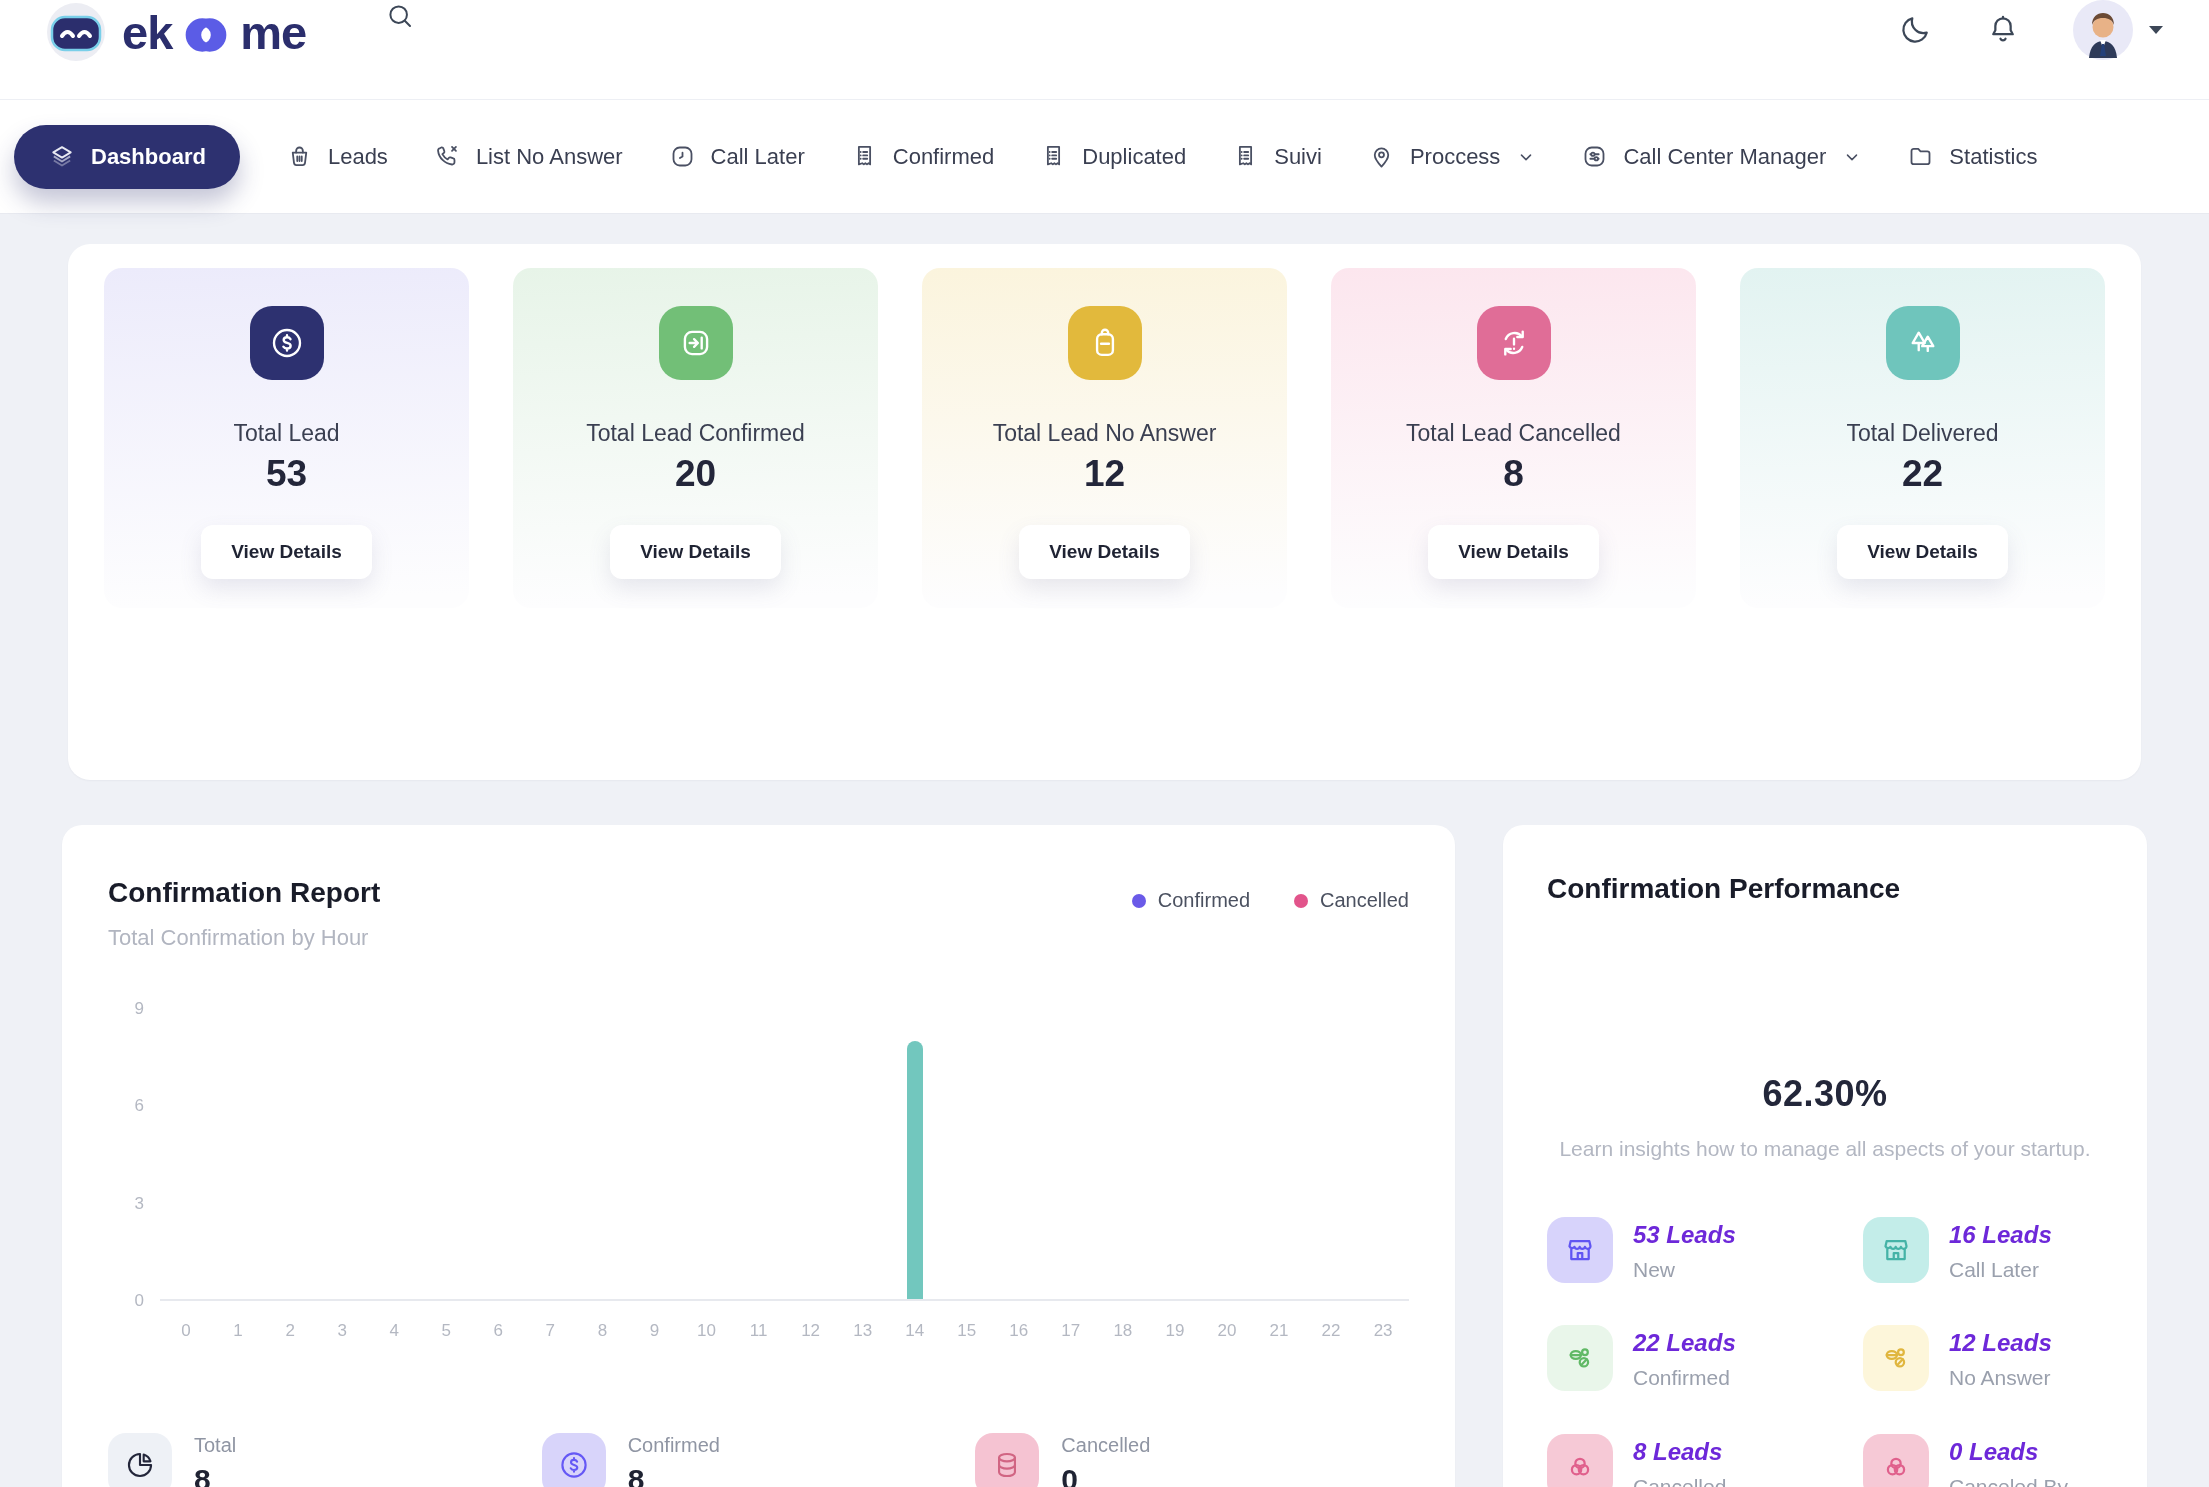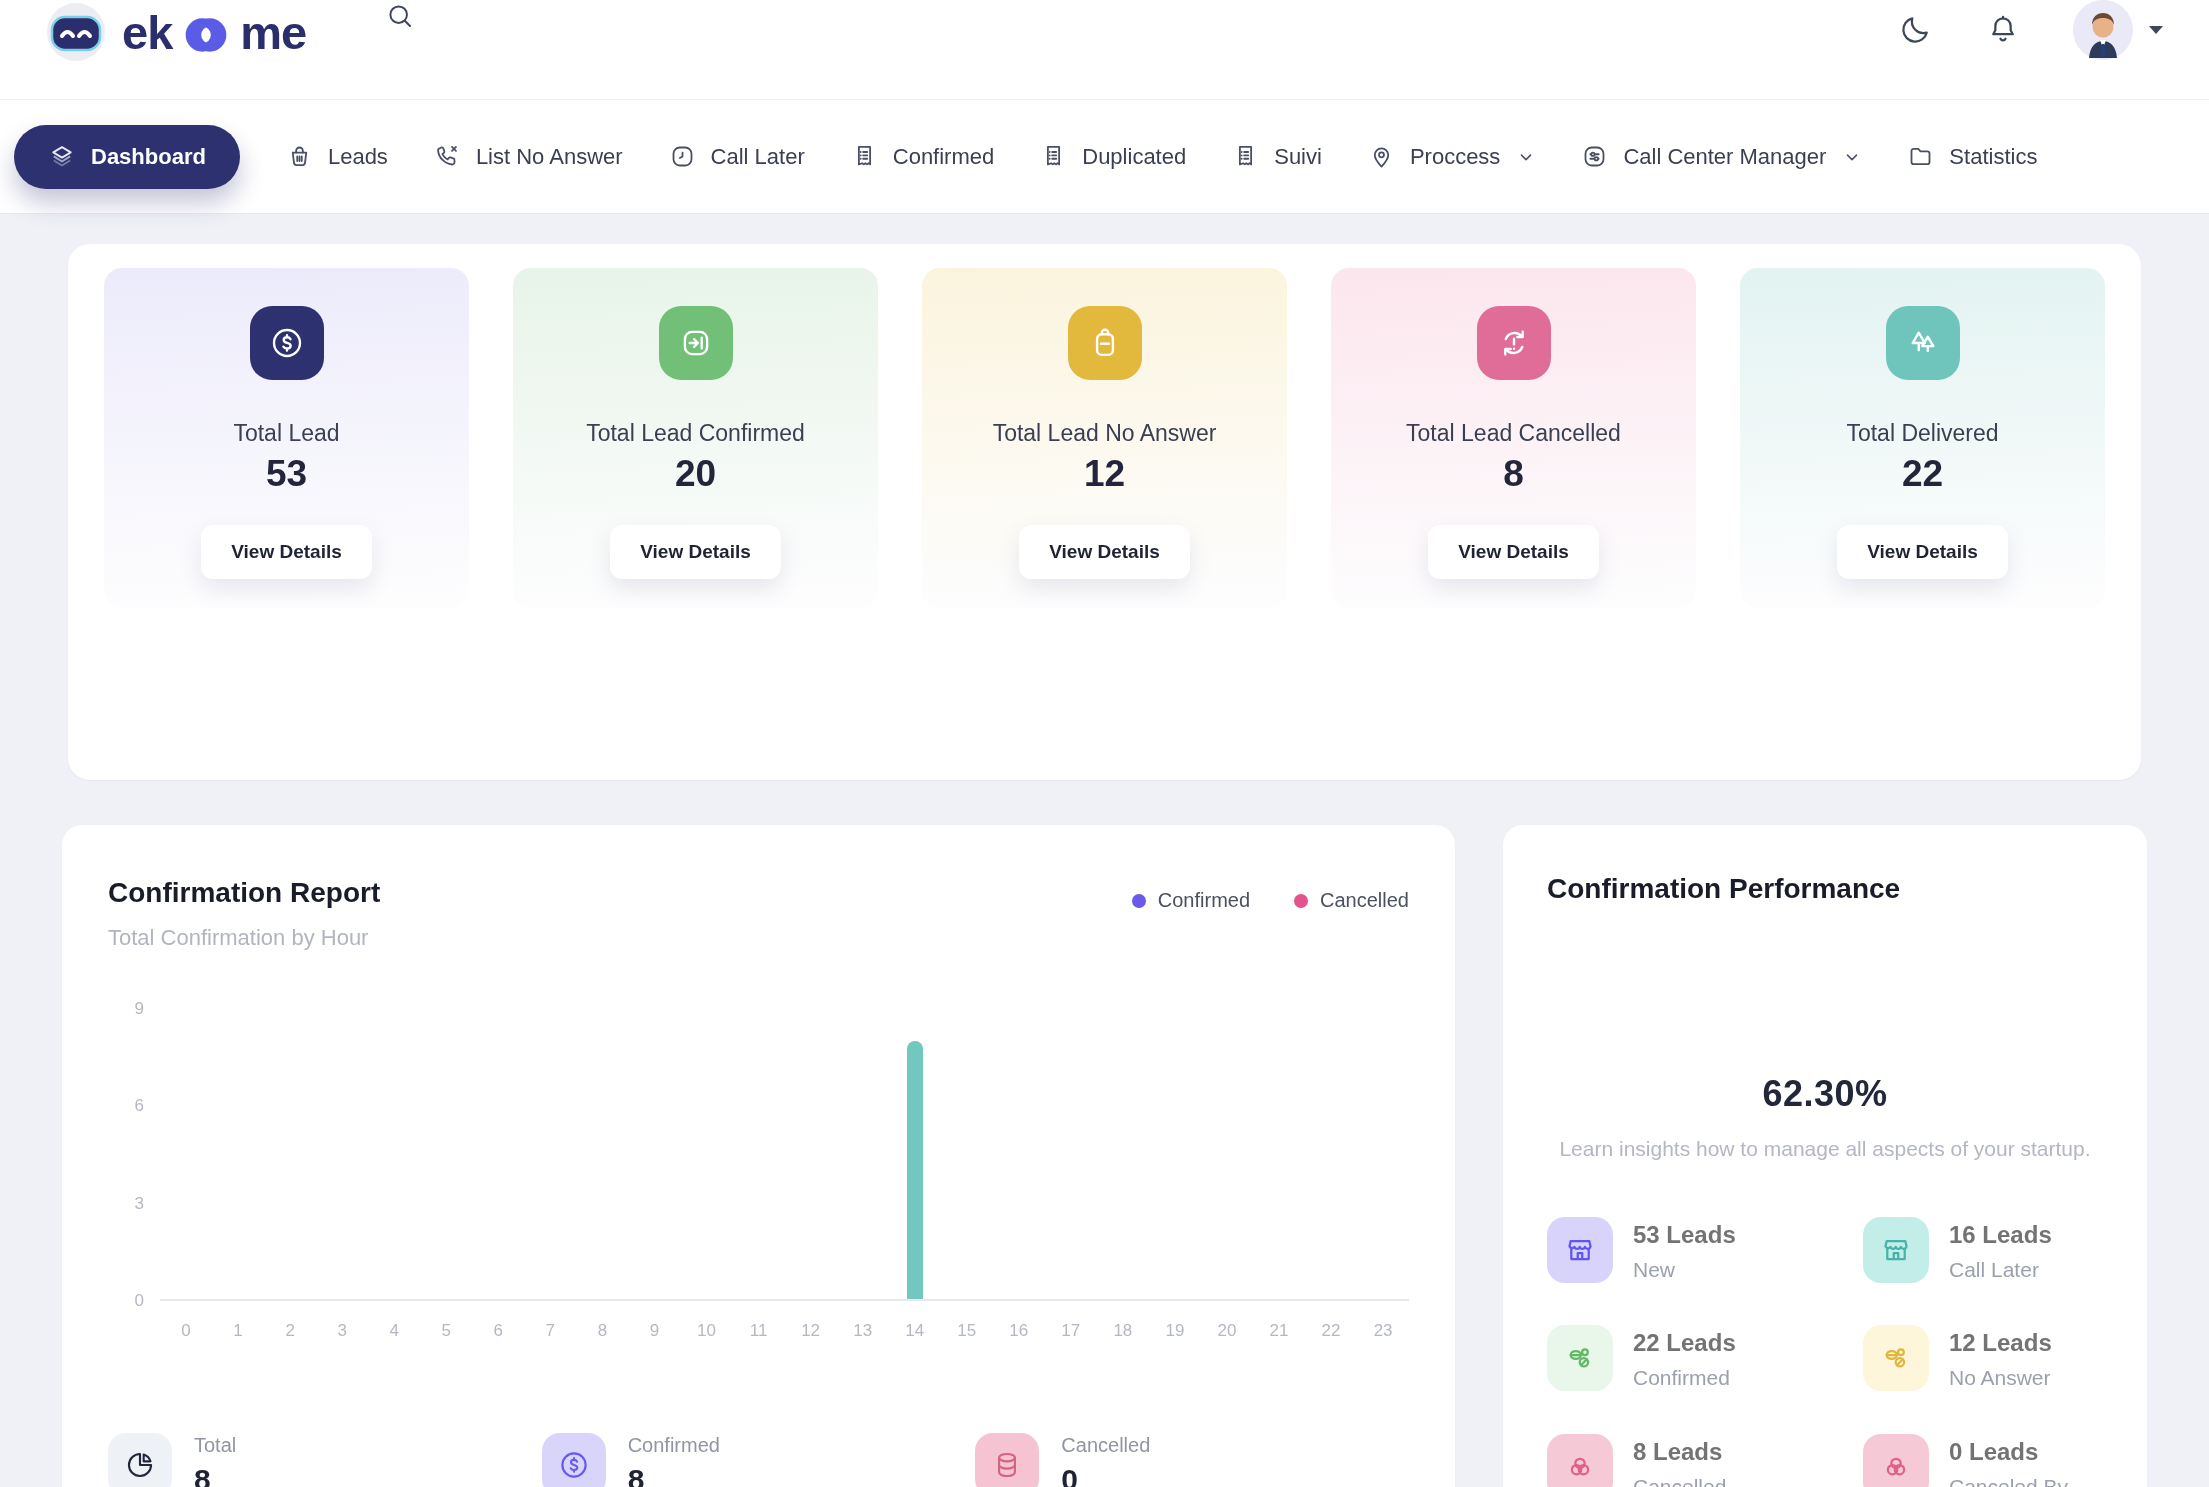--- a/index.html
+++ b/index.html
@@ -62,21 +62,21 @@
   .s-value { margin-top:6px; font-size:30px; font-weight:700; color:#1f2333; }
 
   
   .perf-card { width:672px; height:853px; padding:48px 44px; }
   .perf-center { margin-top:168px; text-align:center; }
   .perf-percent { font-size:36px; font-weight:700; color:#23273a; letter-spacing:.5px; }
   .perf-desc { margin-top:22px; font-size:21px; color:#b3b7c2; }
   .perf-grid { margin-top:56px; display:grid; grid-template-columns:316px 1fr; row-gap:40px; }
   .perf-stat { display:flex; align-items:flex-start; gap:20px; }
   .p-tile { width:66px; height:66px; border-radius:18px; background:var(--tile); display:flex; align-items:center; justify-content:center; color:var(--ic); flex:0 0 auto; }
-  .p-value { font-size:24px; font-weight:700; color:#737373; margin-top:4px; }
+  .p-value { font-size:24px; font-weight:700; color:#6d28d9; margin-top:4px;font-style:italic; }
   .p-label { margin-top:6px; font-size:21px; color:#9aa0ad; line-height:1.45; max-width:180px; }
 </style>
 </head>
 <body>
 
 <div class="header">
   <div class="logo">
     <span>
       <svg width="64" height="64" viewBox="0 0 64 64">
         <circle cx="32" cy="32" r="29" fill="#ecedf3"></circle>

